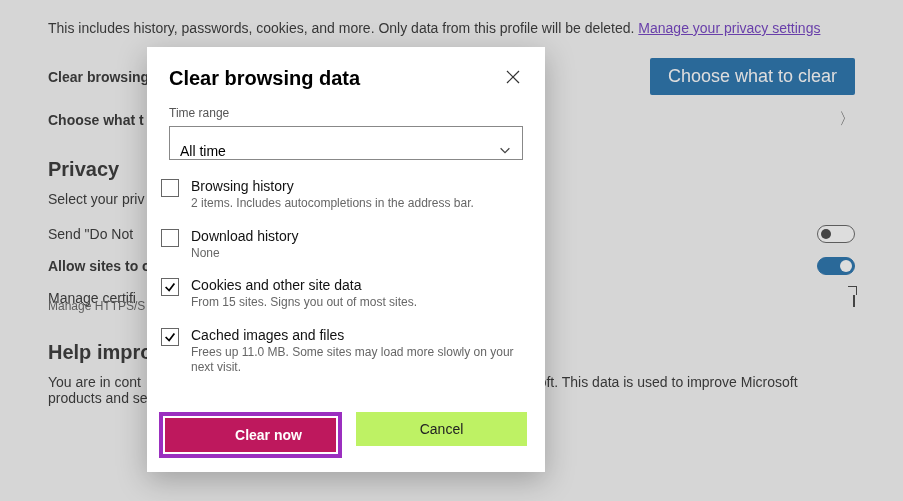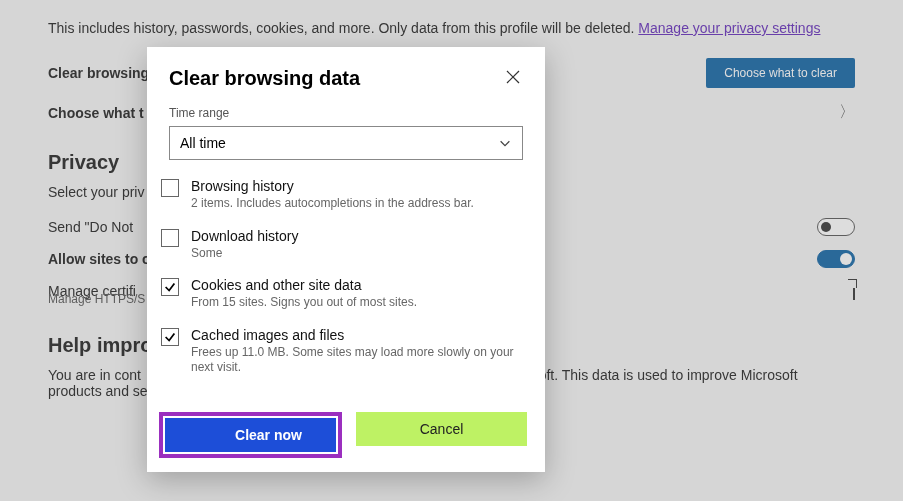--- a/index.html
+++ b/index.html
@@ -7,52 +7,52 @@
 
 .backdrop { position: absolute; inset: 0; background: #f6f6f6; padding: 20px 48px; filter: grayscale(0.2); }
 .overlay-dim { position: absolute; inset: 0; background: rgba(120,120,120,0.25); pointer-events: none; }
 .backdrop .intro { font-size: 14px; color: #222; margin-bottom: 22px; }
 .backdrop .intro a { color: #6d28d9; text-decoration: underline; }
 .backdrop .row { display: flex; justify-content: space-between; align-items: center; margin-bottom: 14px; }
 .backdrop .row-label { font-size: 14px; font-weight: 600; color: #222; }
 .backdrop .section-title { font-size: 20px; font-weight: 600; margin: 28px 0 10px; color: #222; }
 .backdrop .sub { font-size: 14px; color: #222; margin-bottom: 18px; }
 .backdrop .row-chev { color: #555; font-size: 16px; }
-.backdrop .btn-primary { background: #0067b8; color: #fff; border: none; padding: 8px 18px; font-size: 12px; border-radius: 2px; }
+.backdrop .btn-primary { background: #0067b8; color: #fff; border: none; padding: 8px 18px; font-size: 18px; border-radius: 2px; }
 .toggle { width: 38px; height: 18px; border-radius: 9px; position: relative; }
 .toggle.off { border: 1px solid #555; background: #fff; }
 .toggle.off .knob { width: 10px; height: 10px; border-radius: 50%; background: #333; position: absolute; left: 3px; top: 3px; }
 .toggle.on { background: #0067b8; border:1px solid #0067b8; }
 .toggle.on .knob { width: 12px; height: 12px; border-radius: 50%; background: #fff; position: absolute; right: 2px; top: 2px; }
 .ext-icon { width: 14px; height: 14px; border: 1.5px solid #333; position: relative; }
 .ext-icon::after { content:""; position:absolute; width:8px; height:8px; border-top:1.5px solid #333; border-right:1.5px solid #333; top:-3px; right:-3px; background:#f6f6f6; }
 .backdrop .smalldesc { font-size: 12px; color: #555; margin-top: -10px; margin-bottom: 14px; }
 
 .modal { position: absolute; left: 147px; top: 47px; width: 398px; height: 425px; background: #fff; box-shadow: 0 8px 28px rgba(0,0,0,0.25); padding: 20px 0 14px 0; display:flex; flex-direction:column; }
 .modal-inner { padding: 0 22px; }
 .modal-title { font-size: 20px; font-weight: 600; margin-bottom: 16px; }
 .close { position: absolute; top: 22px; right: 20px; width: 20px; height: 20px; cursor: pointer; }
 .close svg { width: 16px; height: 16px; }
 .tr-label { font-size: 12px; color: #555; margin-bottom: 6px; }
-.select { border: 1px solid #888; height: 32px; display: flex; align-items: center; justify-content: space-between; padding: 16px 10px; font-size: 14px; margin-bottom: 18px; cursor:pointer; }
+.select { border: 1px solid #888; height: 32px; display: flex; justify-content: space-between; padding: 16px 10px; font-size: 14px; margin-bottom: 18px; cursor:pointer; }
 .select svg { width: 14px; height: 14px; }
 .list-wrap { flex: 1; overflow: hidden; position: relative; padding-left: 14px; padding-right: 8px; }
 .list-scroll { height: 200px; overflow-y: scroll; padding-right: 14px; }
 .list-scroll::-webkit-scrollbar { width: 16px; }
 .list-scroll::-webkit-scrollbar-track { background: #f1f1f1; }
 .list-scroll::-webkit-scrollbar-thumb { background: #c1c1c1; }
 .list-scroll::-webkit-scrollbar-button { background:#f1f1f1; height:16px; }
 .opt { display: flex; gap: 12px; margin-bottom: 16px; align-items: flex-start; }
 .cb { width: 18px; height: 18px; border: 1px solid #666; flex-shrink: 0; display:flex; align-items:center; justify-content:center; cursor:pointer; margin-top:1px; }
 .cb.checked svg { width: 14px; height: 14px; }
 .opt-text .t { font-size: 14px; color: #111; }
 .opt-text .d { font-size: 12px; color: #666; margin-top: 2px; line-height: 1.3; }
 .actions { display:flex; gap: 8px; padding: 0 18px; margin-top: 10px; }
 .actions button { flex:1; height: 34px; font-size: 14px; border: none; cursor:pointer; }
-.btn-clear { background: #1d4ed8; color: #fff; font-weight:600;padding-left:36px; }
+.btn-clear { background: #be185d; color: #fff; font-weight:600;padding-left:36px; }
 .btn-cancel { background: #bef264; color: #222; }
 .highlight-box { border: 4px solid #9b2fbf; padding: 2px; margin-right: 6px; margin-left:-6px; }
 </style>
 </head>
 <body>
 
 <div class="backdrop">
   <p class="intro">
     <span>This includes history, passwords, cookies, and more. Only data from this profile will be deleted. </span><a href="#">Manage your privacy settings</a>
   </p>
@@ -116,21 +116,21 @@
           <div class="cb"></div>
           <div class="opt-text">
             <div class="t">Browsing history</div>
             <div class="d">2 items. Includes autocompletions in the address bar.</div>
           </div>
         </div>
         <div class="opt">
           <div class="cb"></div>
           <div class="opt-text">
             <div class="t">Download history</div>
-            <div class="d">Some</div>
+            <div class="d">None</div>
           </div>
         </div>
         <div class="opt">
           <div class="cb checked">
             <svg viewBox="0 0 16 16">
               <polyline points="3,8 7,12 13,4" fill="none" stroke="#000" stroke-width="2"></polyline>
             </svg>
           </div>
           <div class="opt-text">
             <div class="t">Cookies and other site data</div>

